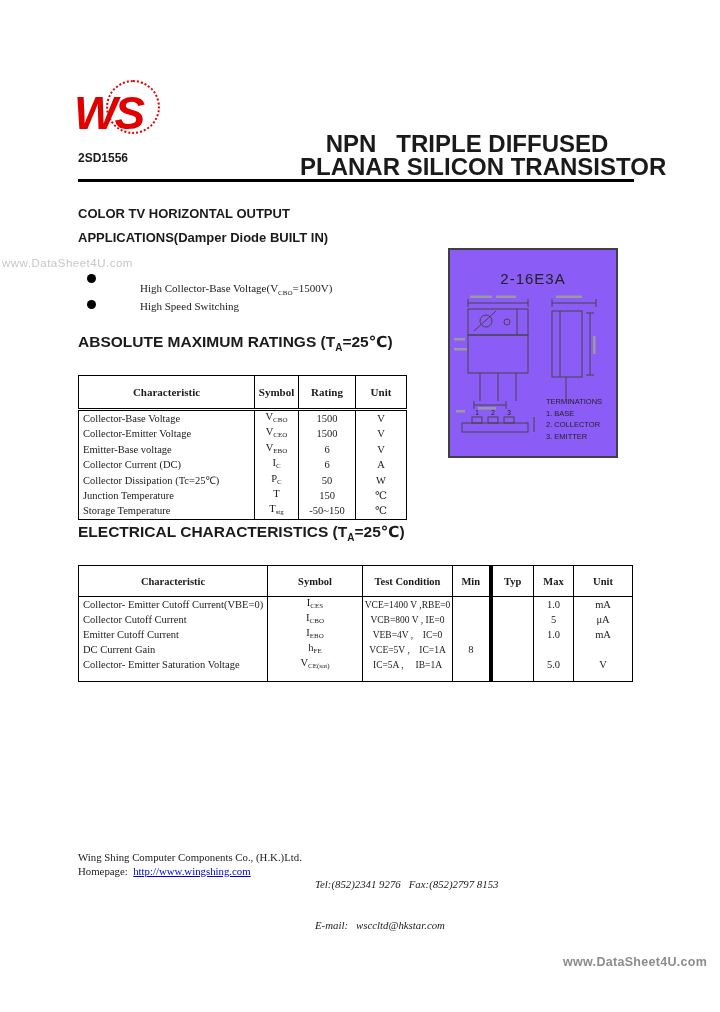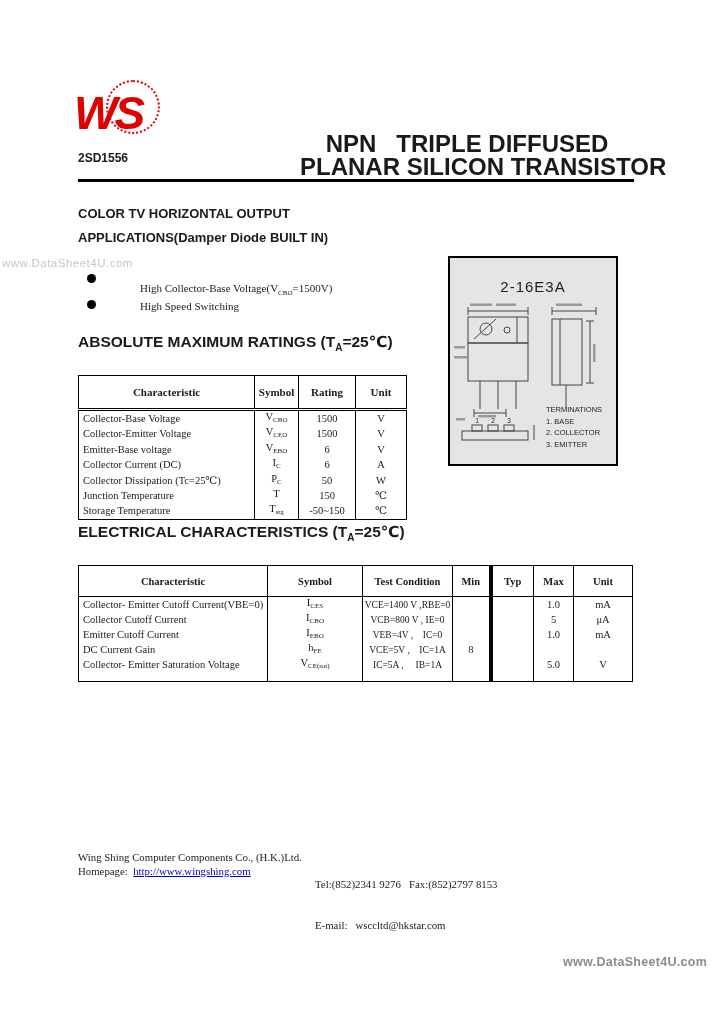--- a/index.html
+++ b/index.html
@@ -25,21 +25,21 @@
   .titleblock .l2{text-align:center;white-space:nowrap;}
   .rule{left:78px;top:179px;width:556px;height:3px;background:#000;}
 
   
   .appheading{left:78px;top:202px;font-size:13px;font-weight:bold;line-height:24px;}
   .feature-dot{width:9px;height:9px;border-radius:50%;background:#000;}
   .feat-text{font-size:11px;white-space:nowrap;}
   .feat-text sub{font-size:7px;}
 
   
-  .pkgbox{left:448px;top:256px;width:166px;height:206px;border:2px solid #000000;background:#e5e5e5;}
+  .pkgbox{left:448px;top:248px;width:166px;height:206px;border:2px solid #404040;background:#8b5cf6;}
   .pkgname{position:absolute;left:0;top:20px;width:100%;text-align:center;
     font-size:15px;letter-spacing:1px;color:#222;}
   .terminations{position:absolute;left:96px;top:146px;width:68px;
     font-size:7.5px;line-height:11.5px;color:#222;white-space:nowrap;}
   .pkgsvg{position:absolute;left:4px;top:44px;}
   .pkgsvg line,.pkgsvg rect.o,.pkgsvg circle,.pkgsvg path{stroke:#454545;stroke-width:1;fill:none;}
   .pkgsvg .thick{stroke-width:1.8;}
   .pkgsvg .smudge{fill:#9a9a9a;stroke:none;}
   .pkgsvg text{font-family:"Liberation Sans","DejaVu Sans",sans-serif;font-size:6.5px;fill:#222;stroke:none;}
 
@@ -47,41 +47,41 @@
   .secheading{font-size:15.5px;font-weight:bold;}
   .secheading sub{font-size:10px;}
 
   
   table{border-collapse:collapse;table-layout:fixed;}
   .amr{left:78px;top:375px;width:328px;font-size:10.5px;}
   .amr th,.amr td{border-left:1px solid #000;border-right:1px solid #000;padding:0;}
   .amr thead th{border-top:1.5px solid #000;border-bottom:3px double #000;height:32px;
     font-size:11px;font-weight:bold;text-align:center;}
   .amr td{height:11.4px;line-height:11.4px;white-space:nowrap;overflow:hidden;}
-  .amr td.c1{padding-left:4px;}
+  .amr td.c1{padding-left:4px;font-family:Liberation Serif, serif;}
   .amr td.ctr{text-align:center;}
   .amr tbody tr:last-child td{border-bottom:1.5px solid #000;}
 
   .ec{left:78px;top:565px;width:554px;font-size:10.5px;}
   .ec th,.ec td{border-left:1px solid #000;border-right:1px solid #000;padding:0;}
   .ec thead th{border-top:1.5px solid #000;border-bottom:1.5px solid #000;height:30px;
     font-size:10.5px;font-weight:bold;text-align:center;}
   .ec td{height:12px;line-height:12px;white-space:pre;overflow:hidden;margin-left:23px;}
   .ec td.c1{padding-left:4px;}
   .ec td.ctr{text-align:center;}
   .ec .thickl{border-left:4px solid #000;}
   .ec tr.spacer td{height:9px;}
   .ec tbody tr.last td{border-bottom:1.5px solid #000;}
   .symsub{font-size:7px;vertical-align:-2px;}
   .cond{font-size:9.5px;}
 
   
   .footer{left:78px;top:851px;font-size:10.8px;line-height:13.5px;width:560px;}
   .footer .col-l{position:absolute;left:0;top:0;white-space:nowrap;}
-  .footer .col-r{position:absolute;left:237px;top:0;white-space:pre;}
+  .footer .col-r{position:absolute;left:237px;top:0;white-space:pre;font-style:italic;}
   .footer a{color:#0000cc;text-decoration:underline;}
 
   
   .wm-left{left:2px;top:257px;font-size:11.5px;color:#c6c6c6;letter-spacing:.5px;}
   .wm-br{left:563px;top:955px;font-size:12.5px;font-weight:bold;color:#8c8c8c;letter-spacing:.3px;}
 </style>
 </head>
 <body>
 
 <div class="abs wm-left sans">www.DataSheet4U.com</div>

